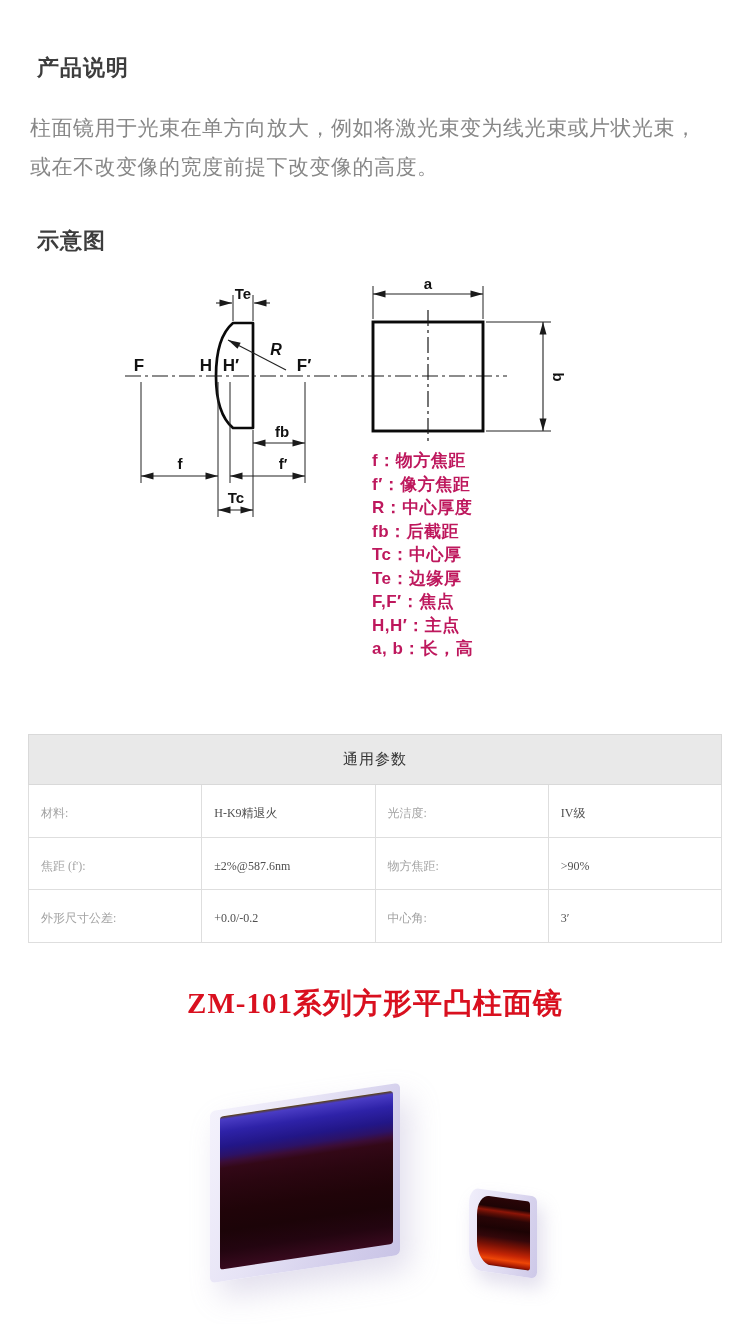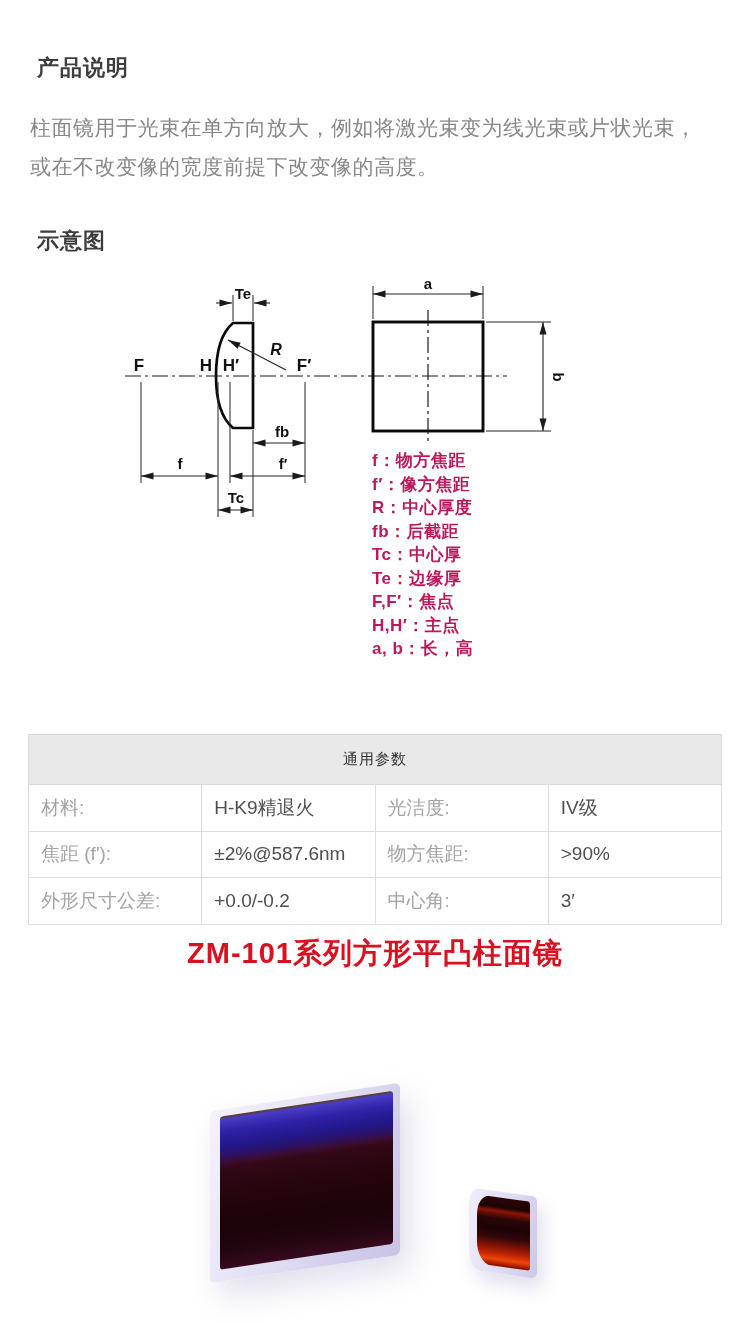--- a/index.html
+++ b/index.html
@@ -16,21 +16,21 @@
   .sq{fill:none;stroke:#0a0a0a;stroke-width:2.9;}
   .dlabel{font-family:"Liberation Sans","DejaVu Sans",sans-serif;font-size:15px;font-weight:600;fill:#111;}
   .plabel{font-family:"Liberation Sans","DejaVu Sans",sans-serif;font-size:17px;font-weight:600;fill:#111;}
   .rlabel{font-family:"Liberation Sans","DejaVu Sans",sans-serif;font-size:16px;font-weight:600;font-style:italic;fill:#111;}
   
   .legend{font-size:17px;font-weight:600;color:#be185d;line-height:23.5px;letter-spacing:0.5px;}
   
   table.params{width:694px;border-collapse:collapse;table-layout:fixed;}
   table.params th{background:#e9e9e9;height:47px;font-size:15px;font-weight:500;color:#333333;
                   border:1px solid #d9d9d9;text-align:center;letter-spacing:1px;}
-  table.params td{height:45.5px;border:1px solid #dedede;font-size:19px;padding:0 6px 0 12px;background:#ffffff;}
+  table.params td{height:45.5px;border:1px solid #dedede;font-size:12px;padding:6px 6px 0 12px;background:#ffffff;font-family:Liberation Serif, serif;}
   td.lbl{color:#a3a3a3;}
   td.val{color:#4f4f4f;}
   
   .series-title{width:750px;text-align:center;font-size:29px;font-weight:bold;color:#d9101f;letter-spacing:1px;}
   
   .lens-large{left:210px;top:1097px;width:190px;height:172px;transform:skewY(-8.5deg);
       background:linear-gradient(115deg,#f4f2fc 0%,#e6e3f5 40%,#d2cdeb 78%,#c9c4e6 100%);
       border-radius:5px;box-shadow:10px 16px 30px rgba(160,150,195,0.30);}
   .lens-large .face{position:absolute;left:10px;right:7px;top:7px;bottom:12px;border-radius:3px;
       background:linear-gradient(180deg,#5a4110 0%,#4a3cc4 2%,#2e22a8 10%,#221687 20%,#2c1266 26%,
@@ -172,21 +172,21 @@
         <tr>
           <td class="lbl">外形尺寸公差:</td>
           <td class="val">+0.0/-0.2</td>
           <td class="lbl">中心角:</td>
           <td class="val">3′</td>
         </tr>
       </tbody>
     </table>
   </div>
 
-  <div class="abs series-title" style="left:0;top:934px;">ZM-101系列方形平凸柱面镜</div>
+  <div class="abs series-title" style="left:0;top:984px;font-family:Liberation Serif, serif;">ZM-101系列方形平凸柱面镜</div>
 
   <div>
     <div class="abs lens-large">
       <div class="face"></div>
     </div>
     <div class="abs lens-small">
       <div class="face"></div>
     </div>
   </div>
 

